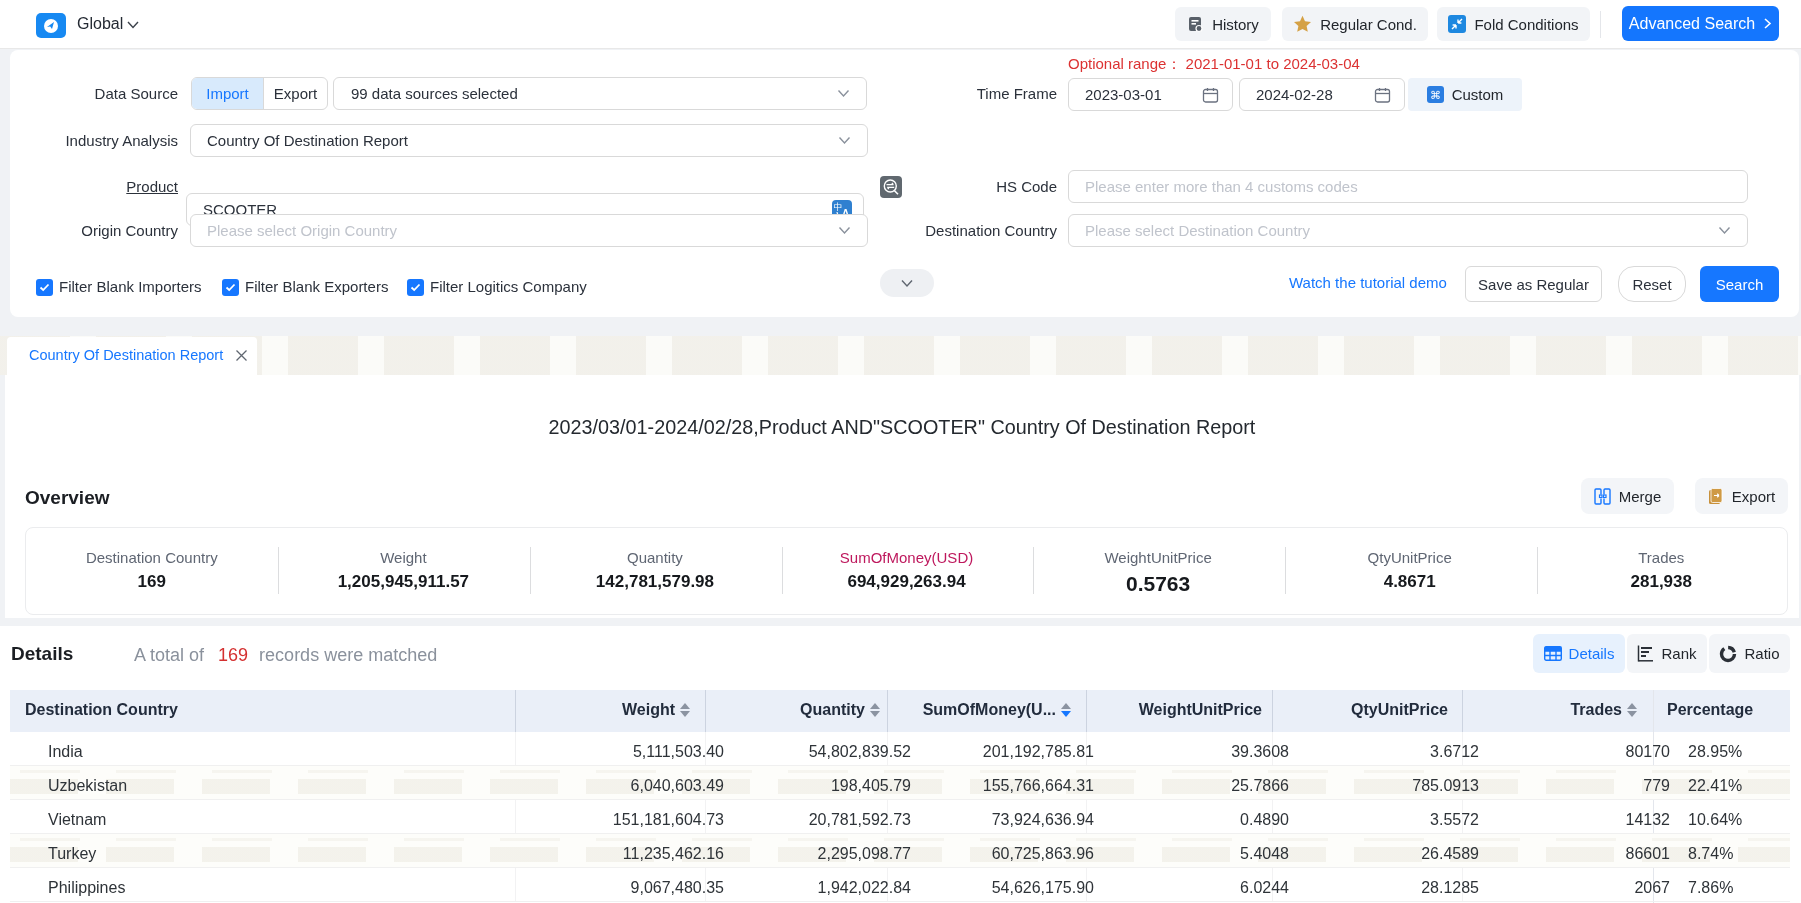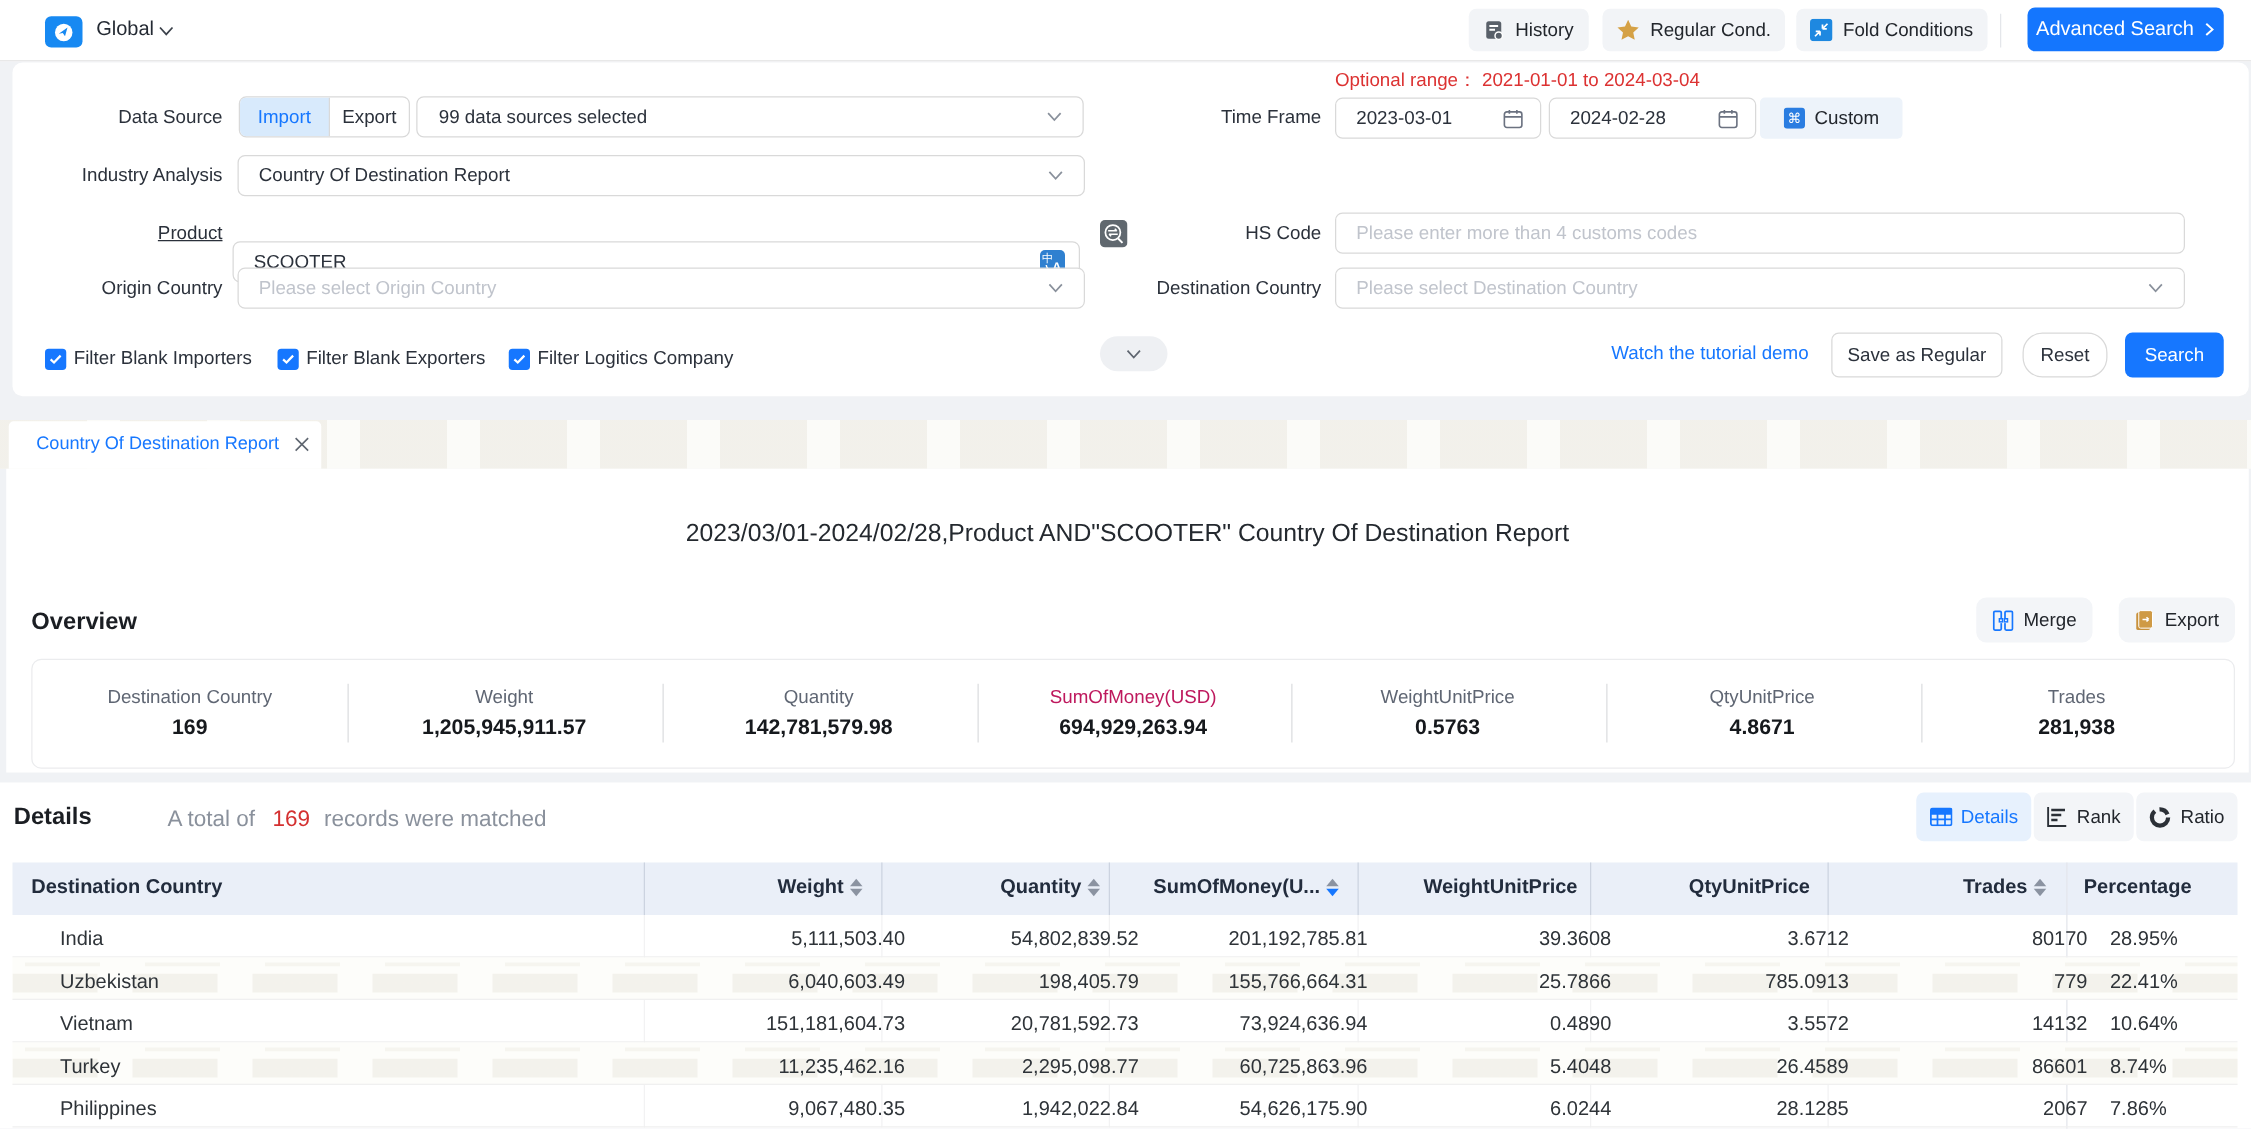--- a/index.html
+++ b/index.html
@@ -222,21 +222,21 @@
     <div style="flex:1;text-align:center;padding-top:21px;">
         <div style="font-size:15px;color:#5f6673;">Quantity</div>
         <div style="font-size:17px;font-weight:bold;color:#16191d;margin-top:6px;">142,781,579.98</div>
       </div>
     <div style="flex:1;text-align:center;padding-top:21px;">
         <div style="font-size:15px;color:#be185d;">SumOfMoney(USD)</div>
         <div style="font-size:17px;font-weight:bold;color:#16191d;margin-top:6px;">694,929,263.94</div>
       </div>
     <div style="flex:1;text-align:center;padding-top:21px;">
         <div style="font-size:15px;color:#5f6673;">WeightUnitPrice</div>
-        <div style="font-size:17px;font-weight:bold;color:#16191d;margin-top:6px;">0.5763</div>
+        <div style="font-size:21px;font-weight:bold;color:#16191d;margin-top:6px;">0.5763</div>
       </div>
     <div style="flex:1;text-align:center;padding-top:21px;">
         <div style="font-size:15px;color:#5f6673;">QtyUnitPrice</div>
         <div style="font-size:17px;font-weight:bold;color:#16191d;margin-top:6px;">4.8671</div>
       </div>
     <div style="flex:1;text-align:center;padding-top:21px;">
         <div style="font-size:15px;color:#5f6673;">Trades</div>
         <div style="font-size:17px;font-weight:bold;color:#16191d;margin-top:6px;">281,938</div>
       </div>
   </div>

